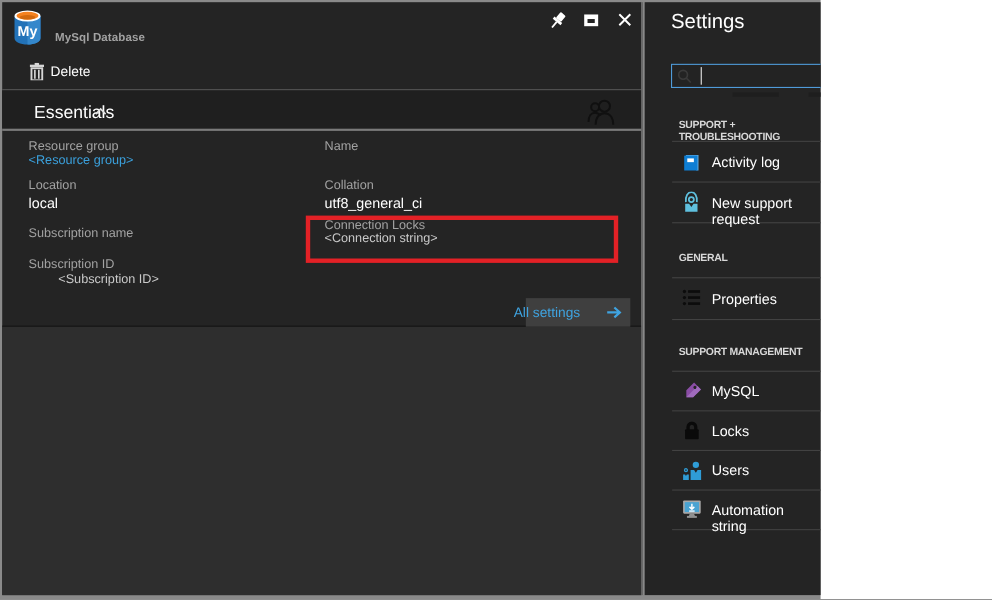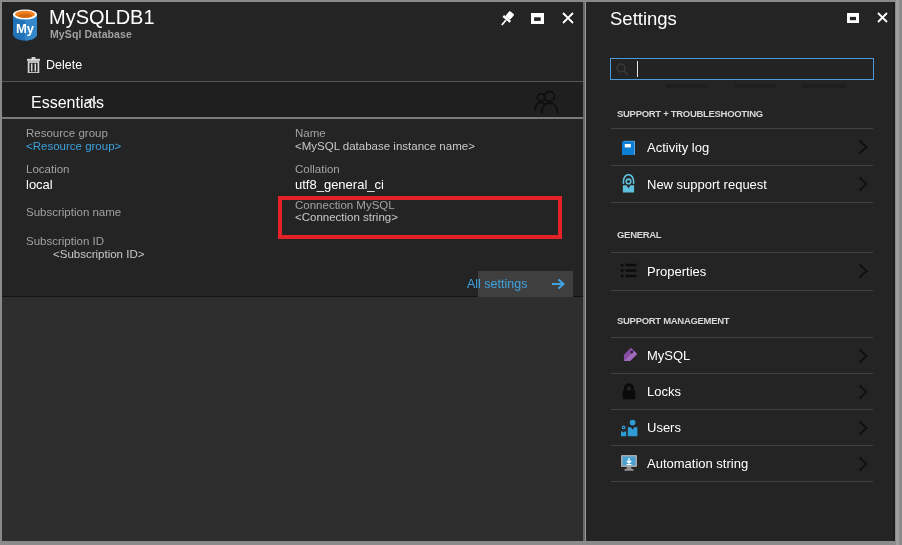--- a/index.html
+++ b/index.html
@@ -1,17 +1,17 @@
 <!DOCTYPE html>
 <html><head>
 <meta charset="utf-8">
 <style>
   html,body{margin:0;padding:0;}
   body{font-family:"Liberation Sans",sans-serif;}
-  #page{position:relative;width:902px;height:545px;background:#8a8a8a;overflow:hidden;}
+  #page{position:relative;width:746px;height:545px;background:#8a8a8a;overflow:hidden;}
   .abs{position:absolute;}
   #leftblade{left:2px;top:2px;width:581px;height:539px;background:#242424;}
   #divider{left:583px;top:2px;width:2px;height:539px;background:#686868;}
   #rightblade{left:586px;top:2px;width:307px;height:539px;background:#242424;}
   .lbl{color:#a2a2a2;font-size:11.5px;}
   .val{color:#ffffff;font-size:11.5px;}
   .vallight{color:#c9c9c9;font-size:11.5px;}
   .link{color:#3ba1dd;}
   .rowtext{color:#ffffff;font-size:13px;}
   .sechdr{color:#d8d8d8;font-size:9.5px;font-weight:bold;letter-spacing:-0.3px;}
@@ -32,21 +32,20 @@
 
   <svg class="abs" style="left:13px;top:8px;" width="24" height="33" viewBox="0 0 24 33">
     <path d="M0,6.5 L0,26.5 C0,29.8 5.4,32.5 12,32.5 C18.6,32.5 24,29.8 24,26.5 L24,6.5 Z" fill="#2272b8"></path>
     <path d="M12,6.5 L24,6.5 L24,26.5 C24,29.8 18.6,32.5 12,32.5 Z" fill="#3487cb"></path>
     <ellipse cx="12" cy="6.6" rx="12" ry="5.0" fill="#ffffff"></ellipse>
     <ellipse cx="12" cy="6.3" rx="10" ry="3.6" fill="#f58220"></ellipse>
     <ellipse cx="12" cy="7.7" rx="7.2" ry="2.1" fill="#d2690e"></ellipse>
     <text x="12" y="24.5" text-anchor="middle" font-size="13" font-weight="bold" fill="#ffffff" font-family="Liberation Sans,sans-serif">My</text>
   </svg>
 
-  <div class="abs" style="left:49px;top:6px;font-size:20px;color:#ffffff;">MySQLDB1</div>
   <div class="abs" style="left:50px;top:28px;font-size:10.5px;font-weight:bold;color:#a2a2a2;letter-spacing:0.1px;">MySql Database</div>
 
   <svg class="abs" style="left:500px;top:11px;" width="15" height="15" viewBox="0 0 15 15">
     <g transform="rotate(40 7.5 7)" fill="#ffffff">
       <rect x="4.6" y="0" width="6" height="7" rx="1"></rect>
       <rect x="3.0" y="7" width="9.2" height="2.4"></rect>
       <rect x="6.8" y="9.4" width="1.7" height="6.6"></rect>
     </g>
   </svg>
   <svg class="abs" style="left:531px;top:13px;" width="13" height="11" viewBox="0 0 13 11">
@@ -81,24 +80,23 @@
 
   <div class="abs lbl" style="left:26px;top:127px;">Resource group</div>
   <div class="abs val link" style="left:26px;top:140px;">&lt;Resource group&gt;</div>
   <div class="abs lbl" style="left:26px;top:163px;">Location</div>
   <div class="abs val" style="left:26px;top:177px;font-size:13px;">local</div>
   <div class="abs lbl" style="left:26px;top:206px;">Subscription name</div>
   <div class="abs lbl" style="left:26px;top:235px;">Subscription ID</div>
   <div class="abs vallight" style="left:26px;top:248px;margin-left:27px;">&lt;Subscription ID&gt;</div>
 
   <div class="abs lbl" style="left:295px;top:127px;">Name</div>
-  <div class="abs vallight" style="left:295px;top:140px;">&lt;MySQL database instance name&gt;</div>
   <div class="abs lbl" style="left:295px;top:163px;">Collation</div>
   <div class="abs val" style="left:295px;top:177px;font-size:13px;">utf8_general_ci</div>
-  <div class="abs lbl" style="left:295px;top:199px;">Connection MySQL</div>
+  <div class="abs lbl" style="left:295px;top:199px;">Connection Locks</div>
   <div class="abs vallight" style="left:295px;top:211px;">&lt;Connection string&gt;</div>
 
   <div class="abs" style="left:278px;top:196px;width:284px;height:43px;border:4px solid #e32126;box-sizing:border-box;"></div>
 
   <div class="abs" style="left:478px;top:271px;width:95px;height:26px;background:#3f3f3f;"></div>
   <div class="abs" style="left:467px;top:277px;font-size:12.5px;color:#3fa3e0;">All settings</div>
   <svg class="abs" style="left:551px;top:278px;" width="15" height="12" viewBox="0 0 15 12">
     <path d="M1,6 L12,6 M7.5,1.5 L12.5,6 L7.5,10.5" fill="none" stroke="#3fa3e0" stroke-width="2"></path>
   </svg>
 

